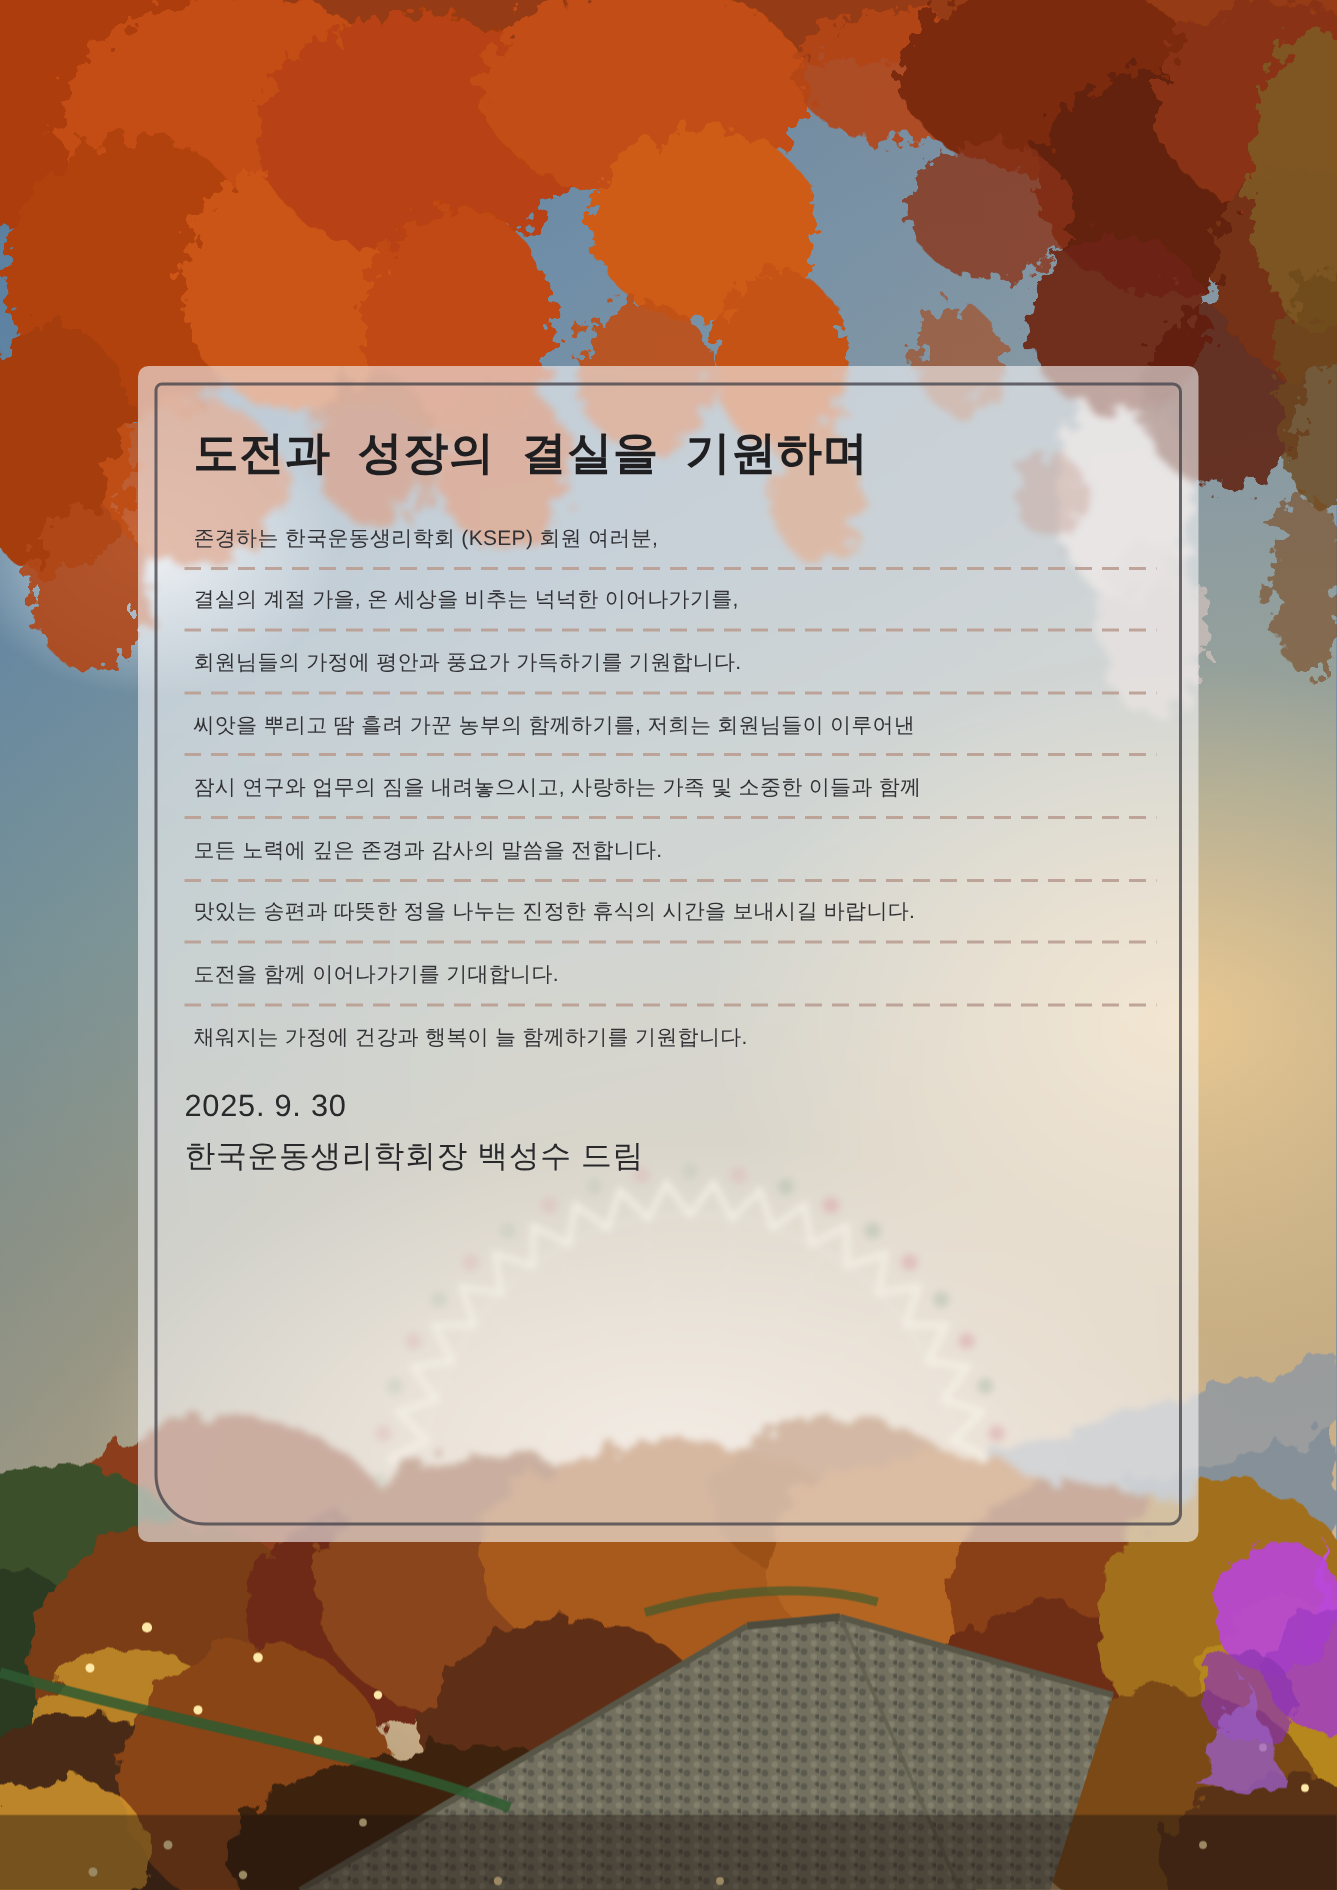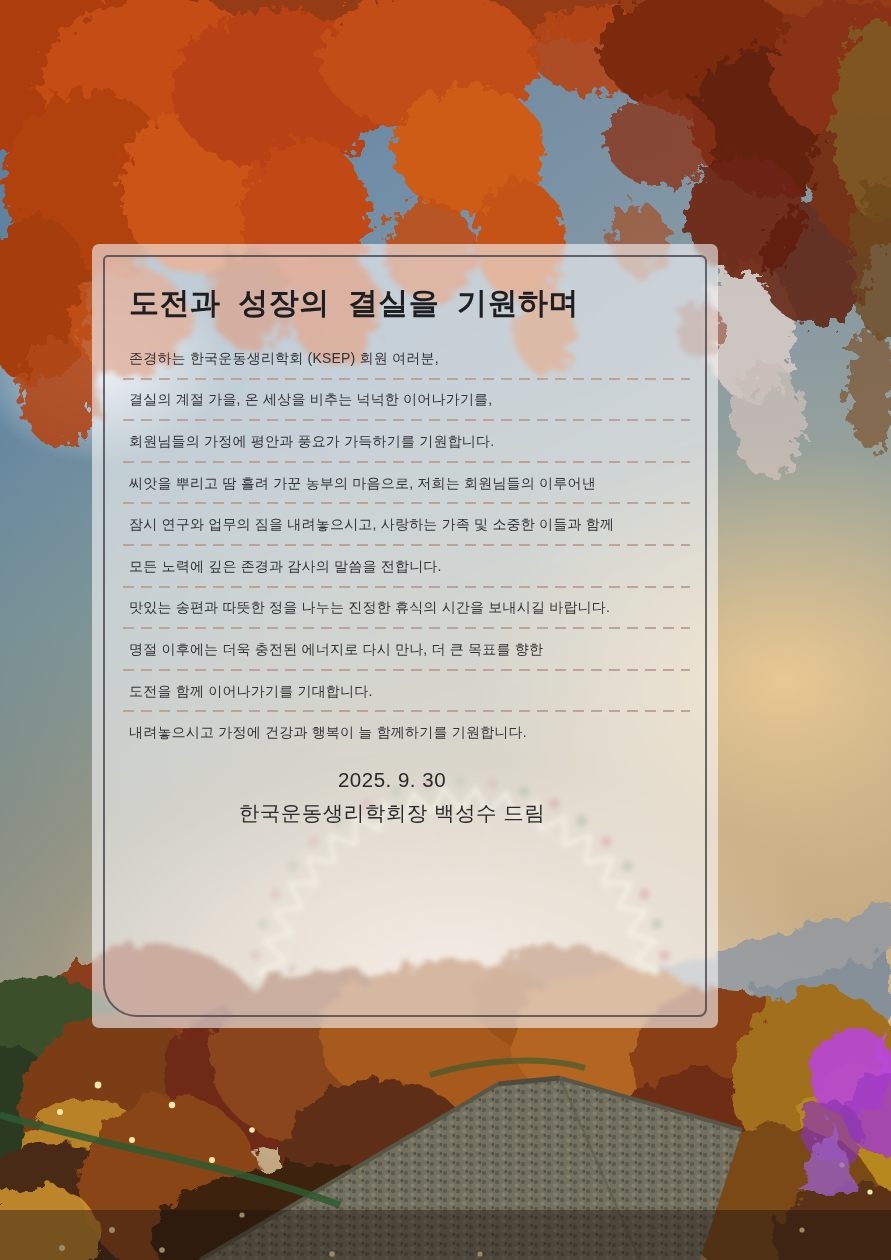--- a/index.html
+++ b/index.html
@@ -14,21 +14,21 @@
     background:
       radial-gradient(180px 140px at 11% 29%, rgba(255,255,255,0.75), rgba(255,255,255,0) 70%),
       radial-gradient(430px 330px at 88% 54%, rgba(243,206,148,0.85), rgba(243,206,148,0) 72%),
       radial-gradient(520px 280px at 50% 77%, rgba(240,224,207,0.8), rgba(240,224,207,0) 75%),
       linear-gradient(90deg, rgba(52,104,146,0.28), rgba(52,104,146,0) 38%, rgba(214,184,142,0.18) 82%),
       linear-gradient(173deg,#66809c 0%,#6e8da8 16%,#7b95a6 32%,#90a098 46%,#a89f83 60%,#c0a87f 72%,#cfb28b 83%,#c2a276 93%,#9c8055 100%);
   }
   .scene{position:absolute;inset:0;z-index:1;}
   
   .card{
-    position:absolute;left:92px;top:244px;width:626px;height:784px;z-index:2;
+    position:absolute;left:92px;top:244px;width:707px;height:784px;z-index:2;
     background:rgba(252,252,253,0.58);
     border-radius:7px;
     backdrop-filter:blur(2.5px) saturate(0.92);
     -webkit-backdrop-filter:blur(2.5px) saturate(0.92);
   }
   .frame{
     position:absolute;inset:11px;
     border:2px solid rgba(68,66,74,0.78);
     border-radius:5px 6px 8px 34px;
     pointer-events:none;
@@ -42,21 +42,21 @@
   .line{
     position:relative;height:41.6px;display:flex;align-items:center;
     padding-left:6px;font-size:14px;color:#323236;letter-spacing:0.2px;
   }
   .line::after{
     content:"";position:absolute;left:0;right:2px;bottom:0;height:2px;
     background:repeating-linear-gradient(90deg,rgba(186,158,146,0.9) 0 11px,rgba(186,158,146,0) 11px 18px);
   }
   .line:last-child::after{display:none;}
   .sign-block{
-    margin-top:9px;text-align:center;padding-right:31px;
+    margin-top:9px;text-align:left;padding-right:31px;
     font-size:20.5px;line-height:33px;color:#29292c;letter-spacing:0.5px;
   }
 </style>
 </head>
 <body>
 
 <div class="bg"></div>
 
 <svg class="scene" width="891" height="1260" viewBox="0 0 891 1260">
   <defs>
@@ -254,26 +254,25 @@
 </svg>
 
 <div class="card">
   <div class="frame"></div>
   <div class="content">
     <div class="title">도전과 성장의 결실을 기원하며</div>
     <div class="lines">
       <div class="line">존경하는 한국운동생리학회 (KSEP) 회원 여러분,</div>
       <div class="line">결실의 계절 가을, 온 세상을 비추는 넉넉한 이어나가기를,</div>
       <div class="line">회원님들의 가정에 평안과 풍요가 가득하기를 기원합니다.</div>
-      <div class="line">씨앗을 뿌리고 땀 흘려 가꾼 농부의 마음으로, 저희는 회원님들의 이루어낸</div>
+      <div class="line">씨앗을 뿌리고 땀 흘려 가꾼 농부의 함께하기를, 저희는 회원님들이 이루어낸</div>
       <div class="line">잠시 연구와 업무의 짐을 내려놓으시고, 사랑하는 가족 및 소중한 이들과 함께</div>
       <div class="line">모든 노력에 깊은 존경과 감사의 말씀을 전합니다.</div>
       <div class="line">맛있는 송편과 따뜻한 정을 나누는 진정한 휴식의 시간을 보내시길 바랍니다.</div>
-      <div class="line">명절 이후에는 더욱 충전된 에너지로 다시 만나, 더 큰 목표를 향한</div>
       <div class="line">도전을 함께 이어나가기를 기대합니다.</div>
-      <div class="line">내려놓으시고 가정에 건강과 행복이 늘 함께하기를 기원합니다.</div>
+      <div class="line">채워지는 가정에 건강과 행복이 늘 함께하기를 기원합니다.</div>
     </div>
     <div class="sign-block">
       <div>2025. 9. 30</div>
       <div>한국운동생리학회장 백성수 드림</div>
     </div>
   </div>
 </div>
 
 </body></html>

